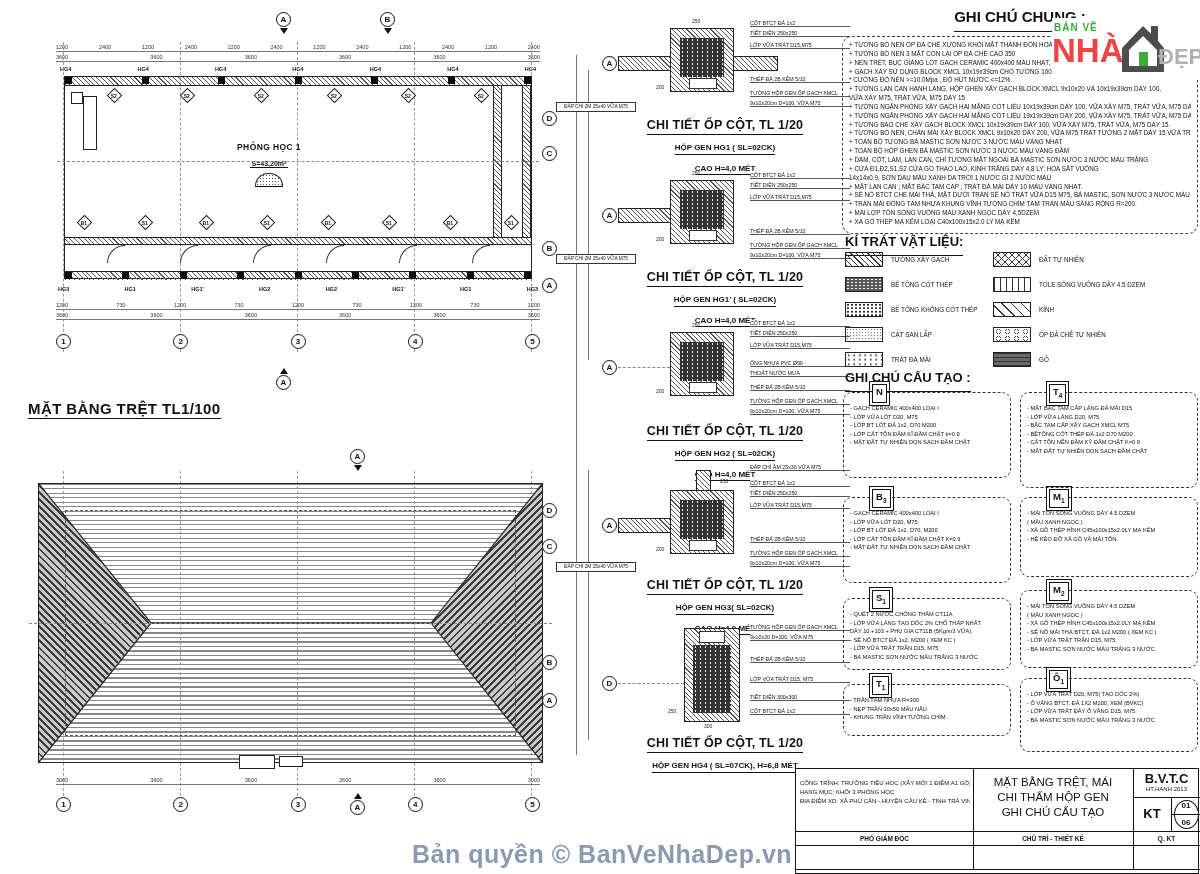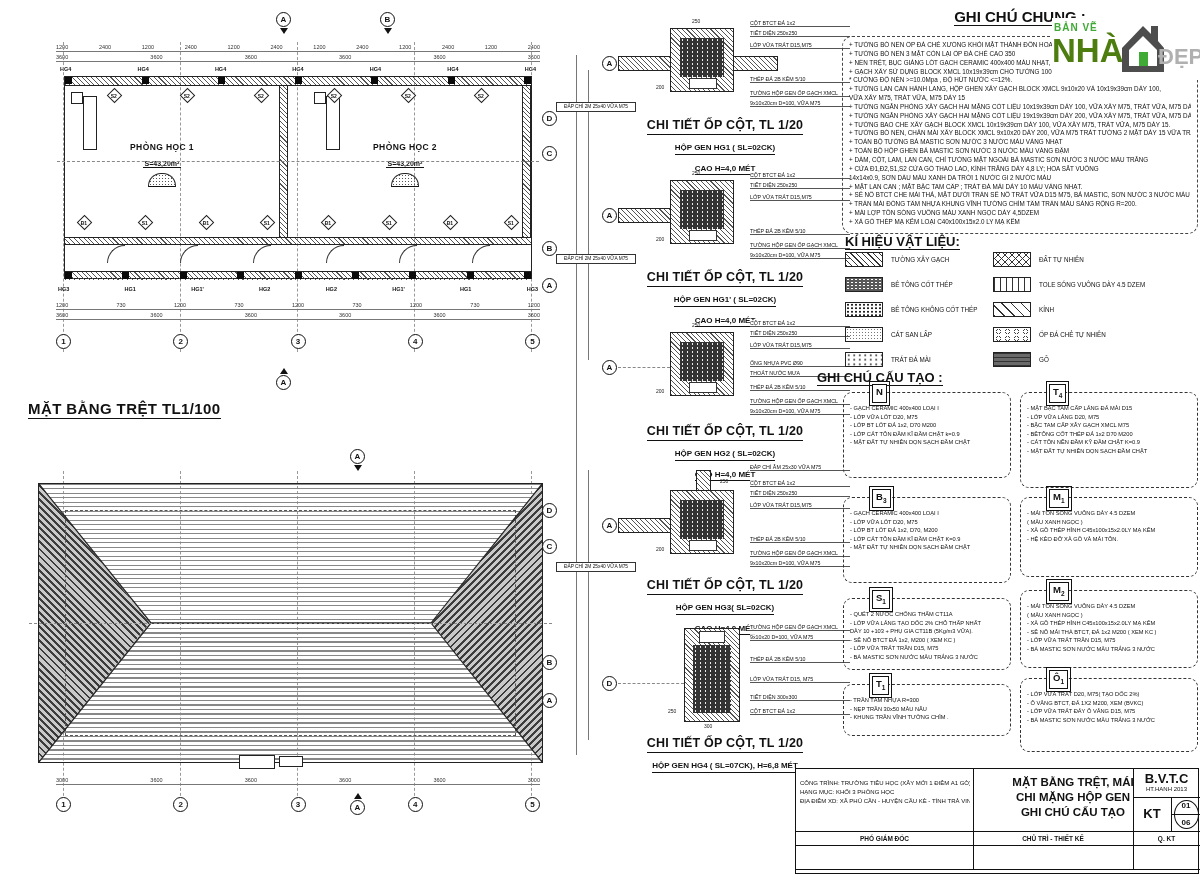--- a/index.html
+++ b/index.html
@@ -30,21 +30,21 @@
   .roomarea{font-weight:700;font-size:7px;text-align:center;border-bottom:1.2px solid #111;display:inline-block;padding:0 2px;}
   .plantitle{font-weight:700;font-size:15px;letter-spacing:.4px;border-bottom:1.6px solid #111;display:inline-block;padding-bottom:1px;}
   
   .ann{position:absolute;left:150px;width:100px;font-size:5.3px;line-height:6.3px;border-bottom:.6px solid #555;
        white-space:nowrap;overflow:hidden;background:rgba(255,255,255,.85);}
   .dt1{font-weight:700;font-size:12.5px;border-bottom:1.4px solid #111;display:inline-block;padding-bottom:1px;letter-spacing:.2px;}
   .dt2{font-weight:700;font-size:8px;border-bottom:.9px solid #111;display:inline-block;}
   .smalldim{position:absolute;font-size:5px;color:#222;}
   .leftlab{position:absolute;border:.6px solid #333;font-size:4.8px;line-height:5.6px;padding:1px;text-align:center;background:#fff;}
   
-  .h-ul{font-weight:700;border-bottom:1.6px solid #111;display:inline-block;padding-bottom:0;}
+  .h-ul{font-weight:700;border-bottom:1.6px solid #111;display:inline-block;padding-bottom:6px;}
   .nl{font-size:6.3px;line-height:8.85px;white-space:nowrap;overflow:hidden;}
   .sw{width:38px;height:15px;border:1px solid #222;box-sizing:border-box;}
   .lglbl{font-size:6.3px;white-space:nowrap;}
   .p-brick{background-image:repeating-linear-gradient(45deg,#333 0,#333 .9px,transparent .9px,transparent 4px);}
   .p-btct{background:#5a5a5a;background-image:radial-gradient(circle,#fff .6px,transparent .8px);background-size:4px 3px;}
   .p-bt{background-image:radial-gradient(circle,#222 .8px,transparent 1px);background-size:4px 3.5px;}
   .p-cat{background-image:radial-gradient(circle,#777 .5px,transparent .7px);background-size:3px 3px;}
   .p-damai{background-image:radial-gradient(circle,#444 .9px,transparent 1.1px);background-size:5.5px 4.5px;}
   .p-dat{background-image:repeating-linear-gradient(45deg,#333 0,#333 .9px,transparent .9px,transparent 5px),
                          repeating-linear-gradient(-45deg,#333 0,#333 .9px,transparent .9px,transparent 5px);}
@@ -54,21 +54,21 @@
   .p-go{background:#6a6a6a;background-image:repeating-linear-gradient(0deg,#333 0,#333 1px,transparent 1px,transparent 4px);}
   .ctbox{position:absolute;border:1.1px dashed #333;border-radius:9px;box-sizing:border-box;padding:11px 6px 3px 6px;}
   .bl{font-size:5.7px;line-height:8.5px;white-space:nowrap;overflow:hidden;}
   .ctlab{position:absolute;top:-9px;left:28px;background:#fff;border:1.2px solid #111;outline:1.2px solid #111;
          outline-offset:2px;padding:0 3px;font-weight:700;font-size:9.5px;line-height:13px;}
   .ctlab sub{font-size:6.5px;}
   
   .tb{position:absolute;border:1.3px solid #111;box-sizing:border-box;background:#fff;}
   .tbline{position:absolute;background:#111;}
   .tbtxt{position:absolute;font-size:6px;line-height:9px;white-space:nowrap;overflow:hidden;}
-  .tbtitle{font-weight:700;font-size:11.5px;line-height:15px;text-align:center;padding-left:20px;}
+  .tbtitle{font-weight:400;font-size:11.5px;line-height:15px;text-align:center;}
   .wm-center{position:absolute;font-weight:700;font-size:40px;color:rgba(135,142,150,.55);letter-spacing:1px;}
   .wm-bottom{position:absolute;font-weight:700;font-size:25px;color:#8a9ab1;letter-spacing:.5px;}
   .roofbg{background-image:repeating-linear-gradient(180deg,#888 0,#888 1px,transparent 1px,transparent 4.5px);}
   .hipL{clip-path:polygon(0 0,22% 50%,0 100%);background-image:repeating-linear-gradient(45deg,#3c3c3c 0,#3c3c3c 2px,#c9c9c9 2px,#c9c9c9 5px);}
   .hipR{clip-path:polygon(100% 0,78% 50%,100% 100%);background-image:repeating-linear-gradient(-45deg,#3c3c3c 0,#3c3c3c 2px,#c9c9c9 2px,#c9c9c9 5px);}
 </style>
 </head>
 <body>
 
 <div class="sheet">
@@ -113,29 +113,20 @@
         <div style="flex:1;position:relative;">
           <div class="abs wall" style="left:6px;top:6px;width:10px;height:10px;"></div>
           <div class="abs wall" style="left:18px;top:10px;width:12px;height:52px;"></div>
           <div class="abs" style="left:0;right:0;top:56px;text-align:center;">
             <div class="roomname">PHÒNG HỌC 1</div>
             <span class="roomarea">S=43,20m²</span>
             <div class="lamp"></div>
           </div>
         </div>
         <div class="hatch" style="width:7px;border-left:1px solid #222;border-right:1px solid #222;"></div>
-        <div style="flex:1;position:relative;">
-          <div class="abs wall" style="left:6px;top:6px;width:10px;height:10px;"></div>
-          <div class="abs wall" style="left:18px;top:10px;width:12px;height:52px;"></div>
-          <div class="abs" style="left:0;right:0;top:56px;text-align:center;">
-            <div class="roomname">PHÒNG HỌC 2</div>
-            <span class="roomarea">S=43,20m²</span>
-            <div class="lamp"></div>
-          </div>
-        </div>
         <div class="hatch" style="width:7px;border-left:1px solid #222;border-right:1px solid #222;"></div>
       </div>
       <div class="hatch" style="height:6px;border-top:1px solid #222;border-bottom:1px solid #222;"></div>
       <div style="height:26px;display:flex;justify-content:space-around;align-items:flex-start;padding:0 14px;">
         <div class="arc"></div>
           <div class="arc"></div>
           <div class="arc"></div>
           <div class="arc"></div>
           <div class="arc"></div>
           <div class="arc"></div>
@@ -475,31 +466,31 @@
     <div class="nl">14x14x0.9, SƠN DẦU MÀU XANH DA TRỜI 1 NƯỚC GI 2 NƯỚC MÀU</div>
     <div class="nl">+ MẶT LAN CAN ; MẶT BẬC TAM CẤP ; TRÁT ĐÁ MÀI DÀY 10 MÀU VÀNG NHẠT.</div>
     <div class="nl">+ SÊ NÔ BTCT CHE MÁI THẢ, MẶT DƯỚI TRẦN SÊ NÔ TRÁT VỮA D15 M75, BẢ MASTIC, SƠN NƯỚC 3 NƯỚC MÀU TRẮNG</div>
     <div class="nl">+ TRẦN MÁI ĐÓNG TẤM NHỰA KHUNG VĨNH TƯỜNG CHÌM TẤM TRẦN MÀU SÁNG RỘNG R=200.</div>
     <div class="nl">+ MÁI LỢP TÔN SÓNG VUÔNG MÀU XANH NGỌC DÀY 4,5DZEM</div>
     <div class="nl">+ XÀ GỒ THÉP MẠ KẼM LOẠI C40x100x15x2.0 LY MẠ KẼM</div>
   </div>
 
   <div class="abs" style="left:1052px;top:18px;width:148px;height:62px;background:#fff;overflow:hidden;">
     <div class="abs" style="left:2px;top:4px;font-size:10px;font-weight:700;color:#3faa35;letter-spacing:1px;">BẢN VẼ</div>
-    <div class="abs" style="left:0px;top:14px;font-size:33px;font-weight:700;color:#4d7c0f;">NHÀ</div>
+    <div class="abs" style="left:0px;top:14px;font-size:33px;font-weight:700;color:#ef4444;">NHÀ</div>
     <svg class="abs" style="left:66px;top:0px;" width="50" height="58" viewBox="0 0 50 58">
       <path d="M4 30 L25 8 L33 16 L33 8 L40 8 L40 23 L46 30 L46 54 L4 54 Z" fill="#4d4d4d"></path>
       <path d="M11 32 L25 18 L39 32 L39 48 L11 48 Z" fill="#ffffff"></path>
       <rect x="21" y="34" width="9" height="14" fill="#3faa35"></rect>
     </svg>
     <div class="abs" style="left:106px;top:26px;font-size:22px;font-weight:700;color:#b0b0b0;">ĐẸP</div>
   </div>
 
   <div class="abs" style="left:845px;top:232px;">
-    <span class="h-ul" style="font-size:13px;">KÍ HIỆU VẬT LIỆU:</span>
+    <span class="h-ul" style="font-size:13px;">KÍ TRÁT VẬT LIỆU:</span>
   </div>
   <div class="abs" style="left:845px;top:252px;width:150px;">
     <div style="display:flex;align-items:center;gap:8px;margin-bottom:10px;">
         <div class="sw p-brick"></div>
         <span class="lglbl">TƯỜNG XÂY GẠCH</span>
       </div>
     <div style="display:flex;align-items:center;gap:8px;margin-bottom:10px;">
         <div class="sw p-btct"></div>
         <span class="lglbl">BÊ TÔNG CỐT THÉP</span>
       </div>
@@ -532,21 +523,21 @@
     <div style="display:flex;align-items:center;gap:8px;margin-bottom:10px;">
         <div class="sw p-dache"></div>
         <span class="lglbl">ỐP ĐÁ CHẺ TỰ NHIÊN</span>
       </div>
     <div style="display:flex;align-items:center;gap:8px;">
         <div class="sw p-go"></div>
         <span class="lglbl">GỖ</span>
       </div>
   </div>
 
-  <div class="abs" style="left:817px;top:368px;">
+  <div class="abs" style="left:845px;top:368px;">
     <span class="h-ul" style="font-size:13px;">GHI CHÚ CẤU TẠO :</span>
   </div>
   <div class="ctbox" style="left:843px;top:392px;width:168px;height:86px;">
     <div class="ctlab"><span>N</span><sub></sub></div>
     <div class="bl">- GẠCH CERAMIC 400x400 LOẠI I</div>
     <div class="bl">- LỚP VỮA LÓT D20, M75</div>
     <div class="bl">- LỚP BT LÓT ĐÁ 1x2, D70  M200</div>
     <div class="bl">- LỚP CÁT TÔN ĐẦM KĨ ĐẦM CHẶT k=0.9</div>
     <div class="bl">- MẶT ĐẤT TỰ NHIÊN DỌN SẠCH ĐẦM CHẶT</div>
   </div>
@@ -614,21 +605,21 @@
     <div class="tbline" style="left:0;top:100px;width:404px;height:1px;"></div>
 
     <div class="abs" style="left:4px;top:10px;width:170px;">
       <div class="tbtxt" style="position:static;">CÔNG TRÌNH: TRƯỜNG TIỂU HỌC (XÂY MỚI 1 ĐIỂM A1 GÒ)</div>
       <div class="tbtxt" style="position:static;">HẠNG MỤC: KHỐI 3 PHÒNG HỌC</div>
       <div class="tbtxt" style="position:static;">ĐỊA ĐIỂM XD: XÃ PHÚ CẦN - HUYỆN CẦU KÈ - TỈNH TRÀ VINH</div>
     </div>
 
     <div class="abs tbtitle" style="left:177px;top:6px;width:160px;">
       <div>MẶT BẰNG TRỆT, MÁI</div>
-      <div>CHI MẶNG HỘP GEN</div>
+      <div>CHI THẤM HỘP GEN</div>
       <div>GHI CHÚ CẤU TẠO</div>
     </div>
 
     <div class="abs" style="left:337px;top:0;width:67px;height:62px;">
       <div style="text-align:center;font-weight:700;font-size:13px;padding-top:2px;">B.V.T.C</div>
       <div style="text-align:center;font-size:6px;">HT.HANH 2013</div>
       <div class="tbline" style="left:0;top:28px;width:67px;height:1px;"></div>
       <div class="tbline" style="left:38px;top:28px;width:1px;height:34px;"></div>
       <div class="abs" style="left:0;top:30px;width:38px;text-align:center;font-weight:700;font-size:13px;line-height:30px;">KT</div>
       <div class="abs" style="left:39px;top:29px;width:28px;height:32px;">
@@ -636,14 +627,15 @@
         <div style="text-align:center;font-size:8px;font-weight:700;line-height:15px;">06</div>
         <div class="abs" style="left:2px;top:2px;width:23px;height:27px;border:1px solid #111;border-radius:50%;"></div>
       </div>
     </div>
 
     <div class="abs" style="left:0;top:63px;width:177px;text-align:center;font-size:6.5px;font-weight:700;line-height:13px;">PHÓ GIÁM ĐỐC</div>
     <div class="abs" style="left:177px;top:63px;width:160px;text-align:center;font-size:6.5px;font-weight:700;line-height:13px;">CHỦ TRÌ - THIẾT KẾ</div>
     <div class="abs" style="left:337px;top:63px;width:67px;text-align:center;font-size:6.5px;font-weight:700;line-height:13px;">Q. KT</div>
   </div>
 
+  <div class="wm-bottom" style="left:412px;top:840px;">Bản quyền © BanVeNhaDep.vn</div>
 
 </div>
 
 </body></html>

